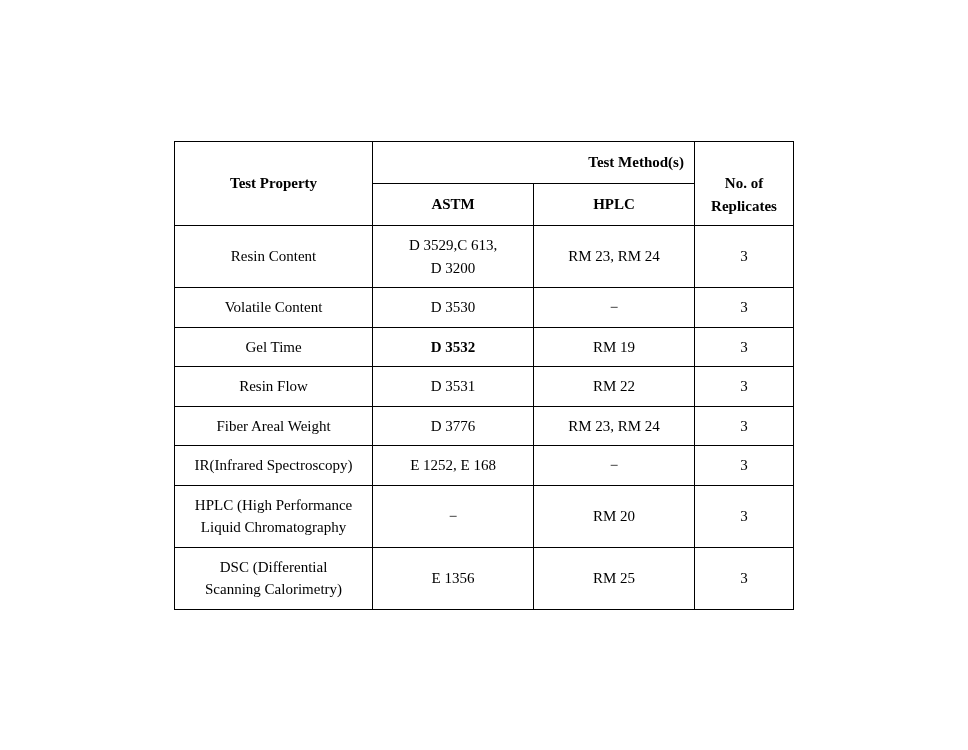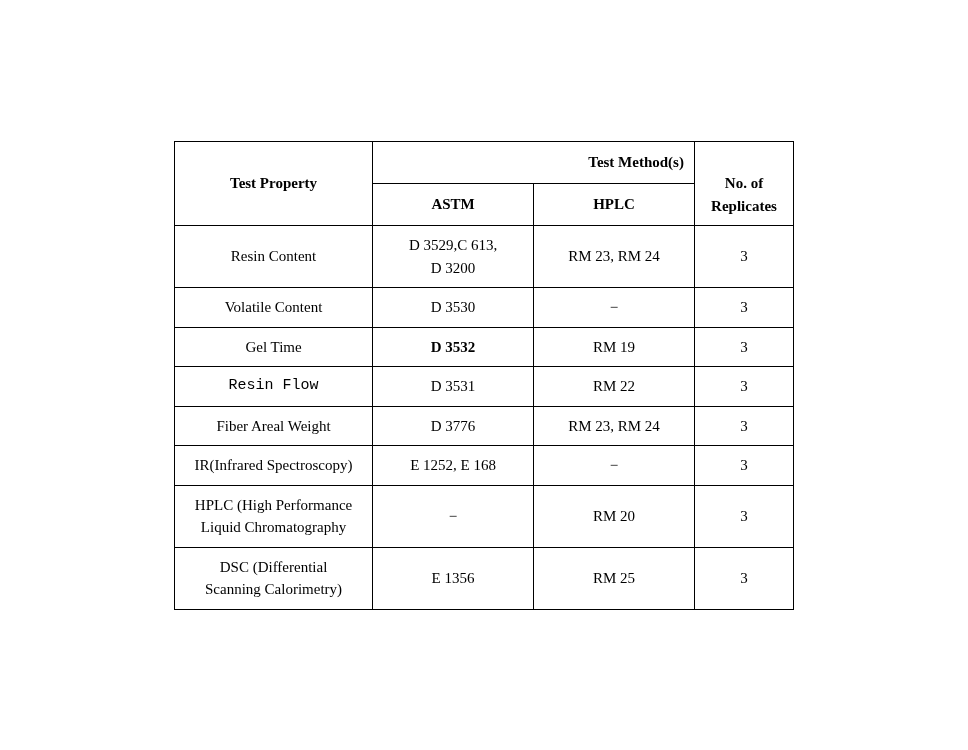--- a/index.html
+++ b/index.html
@@ -110,21 +110,21 @@
           <td class="value">−</td>
           <td class="value">3</td>
         </tr>
         <tr>
           <td class="property" style="white-space: pre-line;">Gel  Time</td>
           <td class="value" style="white-space: pre-line; font-weight: bold;">D  3532</td>
           <td class="value">RM  19</td>
           <td class="value">3</td>
         </tr>
         <tr>
-          <td class="property" style="white-space: pre-line; font-family: Liberation Mono, monospace;">Resin  Flow</td>
+          <td class="property" style="white-space: pre-line;">Resin  Flow</td>
           <td class="value" style="white-space: pre-line;">D  3531</td>
           <td class="value">RM  22</td>
           <td class="value">3</td>
         </tr>
         <tr>
           <td class="property" style="white-space: pre-line; margin-left: 10px;">Fiber  Areal  Weight</td>
           <td class="value" style="white-space: pre-line; margin-top: 32px;">D  3776</td>
           <td class="value">RM  23, RM  24</td>
           <td class="value">3</td>
         </tr>

